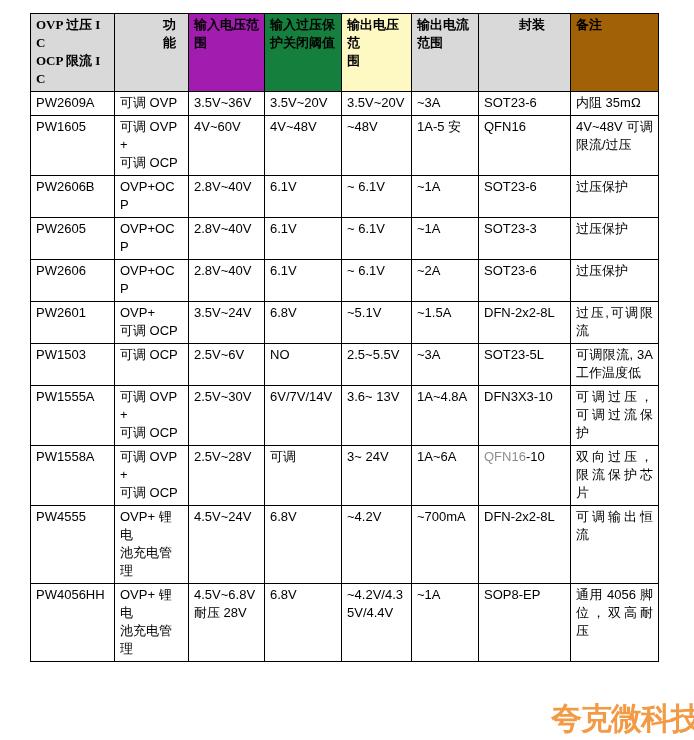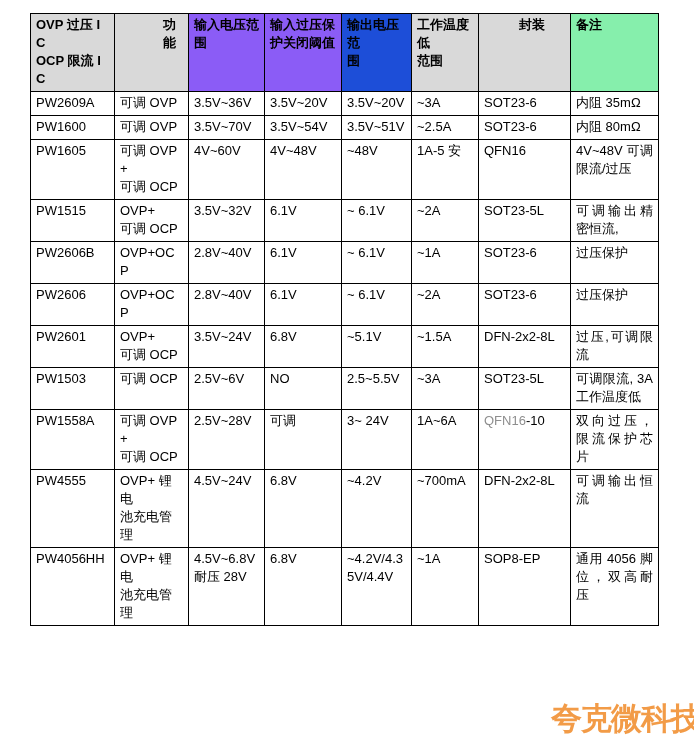--- a/index.html
+++ b/index.html
@@ -25,86 +25,75 @@
         <col style="width:74px">
         <col style="width:76px">
         <col style="width:77px">
       <col style="width:70px">
         <col style="width:67px">
         <col style="width:92px">
         <col style="width:88px">
     </colgroup>
     <thead>
       <tr id="header-row">
-          <th style="background: rgb(217, 217, 217);">OVP 过压 IC
+          <th style="background: rgb(217, 217, 217); font-family: Liberation Serif, serif;">OVP 过压 IC
 OCP 限流 IC</th>
           <th style="background: rgb(217, 217, 217); padding-left: 48px;">功能</th>
-          <th style="background: #8b5cf6;">输入电压范
+          <th style="background: #a21caf;">输入电压范
 围</th>
-          <th style="background: #8b5cf6;">输入过压保
+          <th style="background: #15803d;">输入过压保
 护关闭阈值</th>
-          <th style="background: #1d4ed8;">输出电压范
+          <th style="background: #fef9c3;">输出电压范
 围</th>
-          <th style="background: rgb(217, 217, 217);">工作温度低
+          <th style="background: rgb(217, 217, 217);">输出电流
 范围</th>
           <th style="background: rgb(217, 217, 217); padding-left: 40px;">封装</th>
-          <th style="background: #86efac;">备注</th>
+          <th style="background: #a16207;">备注</th>
         </tr>
     </thead>
     <tbody id="table-body">
         <tr>
           <td>PW2609A</td>
           <td>可调 OVP</td>
           <td>3.5V~36V</td>
           <td>3.5V~20V</td>
           <td>3.5V~20V</td>
           <td>~3A</td>
           <td>SOT23-6</td>
           <td class="note-cell">内阻 35mΩ</td>
         </tr>
         <tr>
-          <td>PW1600</td>
-          <td>可调 OVP</td>
-          <td>3.5V~70V</td>
-          <td>3.5V~54V</td>
-          <td>3.5V~51V</td>
-          <td>~2.5A</td>
-          <td>SOT23-6</td>
-          <td class="note-cell">内阻 80mΩ</td>
-        </tr>
-        <tr>
           <td>PW1605</td>
           <td>可调 OVP+
 可调 OCP</td>
           <td>4V~60V</td>
           <td>4V~48V</td>
           <td>~48V</td>
           <td>1A-5 安</td>
           <td>QFN16</td>
           <td class="note-cell">4V~48V 可调限流/过压</td>
         </tr>
         <tr>
-          <td>PW1515</td>
-          <td>OVP+
-可调 OCP</td>
-          <td>3.5V~32V</td>
-          <td>6.1V</td>
-          <td>~ 6.1V</td>
-          <td>~2A</td>
-          <td>SOT23-5L</td>
-          <td class="note-cell">可调输出精密恒流,</td>
-        </tr>
-        <tr>
           <td>PW2606B</td>
           <td>OVP+OCP</td>
           <td>2.8V~40V</td>
           <td>6.1V</td>
           <td>~ 6.1V</td>
           <td>~1A</td>
           <td>SOT23-6</td>
+          <td class="note-cell">过压保护</td>
+        </tr>
+        <tr>
+          <td>PW2605</td>
+          <td>OVP+OCP</td>
+          <td>2.8V~40V</td>
+          <td>6.1V</td>
+          <td>~ 6.1V</td>
+          <td>~1A</td>
+          <td>SOT23-3</td>
           <td class="note-cell">过压保护</td>
         </tr>
         <tr>
           <td>PW2606</td>
           <td>OVP+OCP</td>
           <td>2.8V~40V</td>
           <td>6.1V</td>
           <td>~ 6.1V</td>
           <td>~2A</td>
           <td>SOT23-6</td>
@@ -123,20 +112,31 @@
         </tr>
         <tr>
           <td>PW1503</td>
           <td>可调 OCP</td>
           <td>2.5V~6V</td>
           <td>NO</td>
           <td>2.5~5.5V</td>
           <td>~3A</td>
           <td>SOT23-5L</td>
           <td class="note-cell">可调限流, 3A 工作温度低</td>
+        </tr>
+        <tr>
+          <td>PW1555A</td>
+          <td>可调 OVP+
+可调 OCP</td>
+          <td>2.5V~30V</td>
+          <td>6V/7V/14V</td>
+          <td>3.6~ 13V</td>
+          <td>1A~4.8A</td>
+          <td>DFN3X3-10</td>
+          <td class="note-cell">可调过压，可调过流保护</td>
         </tr>
         <tr>
           <td>PW1558A</td>
           <td>可调 OVP+
 可调 OCP</td>
           <td>2.5V~28V</td>
           <td>可调</td>
           <td>3~ 24V</td>
           <td>1A~6A</td>
           <td><span class="pkg-muted" style="color: rgb(142, 142, 142);">QFN16</span><span>-10</span></td>

